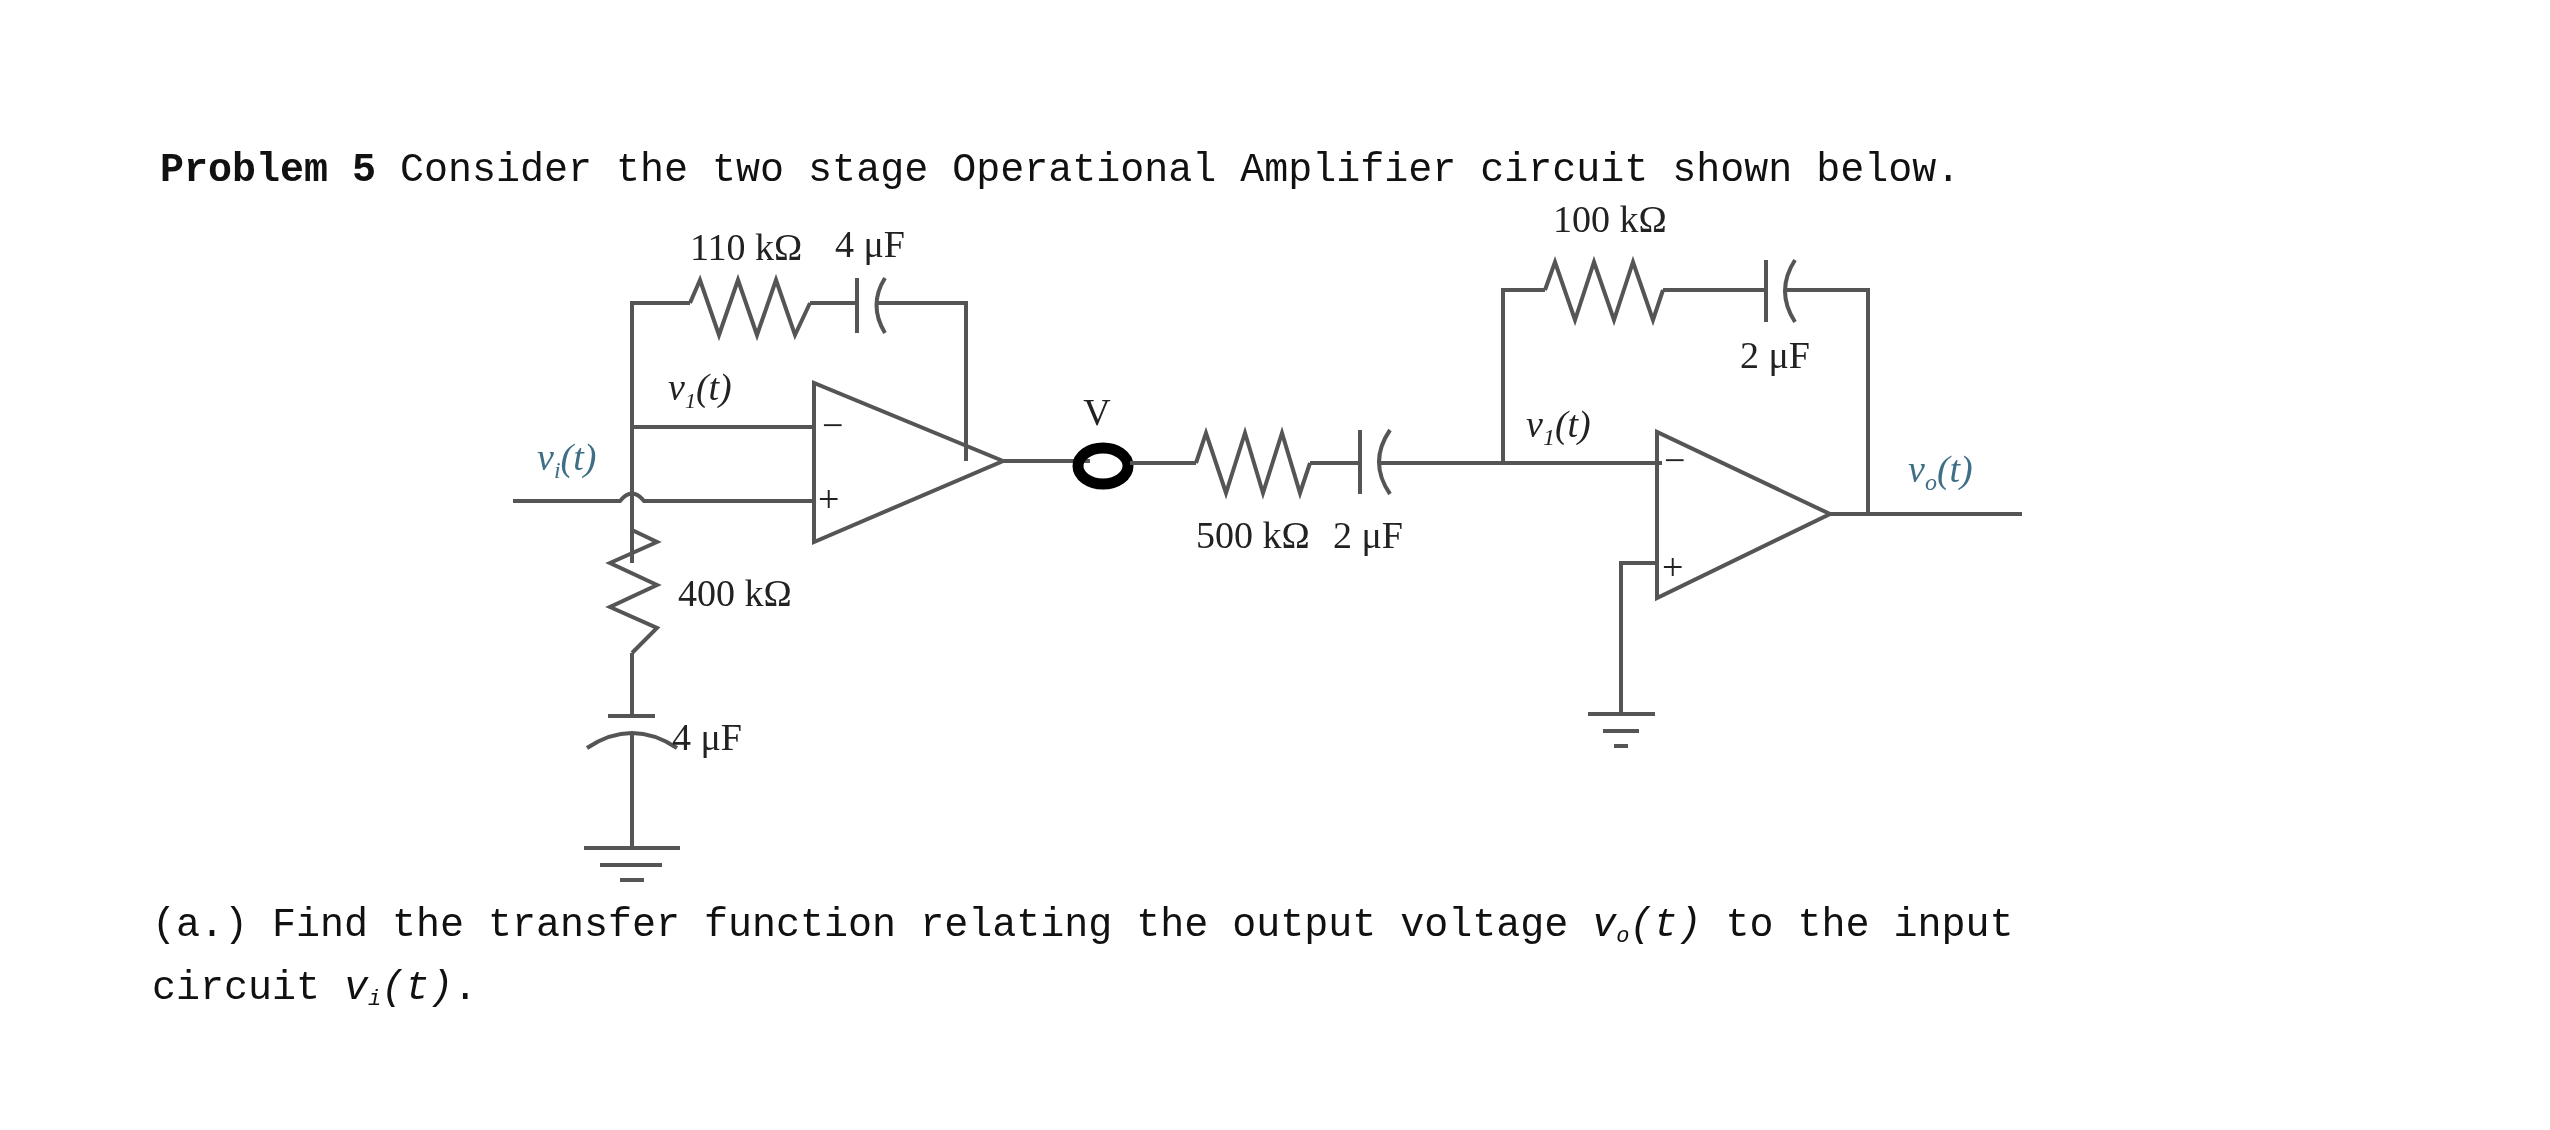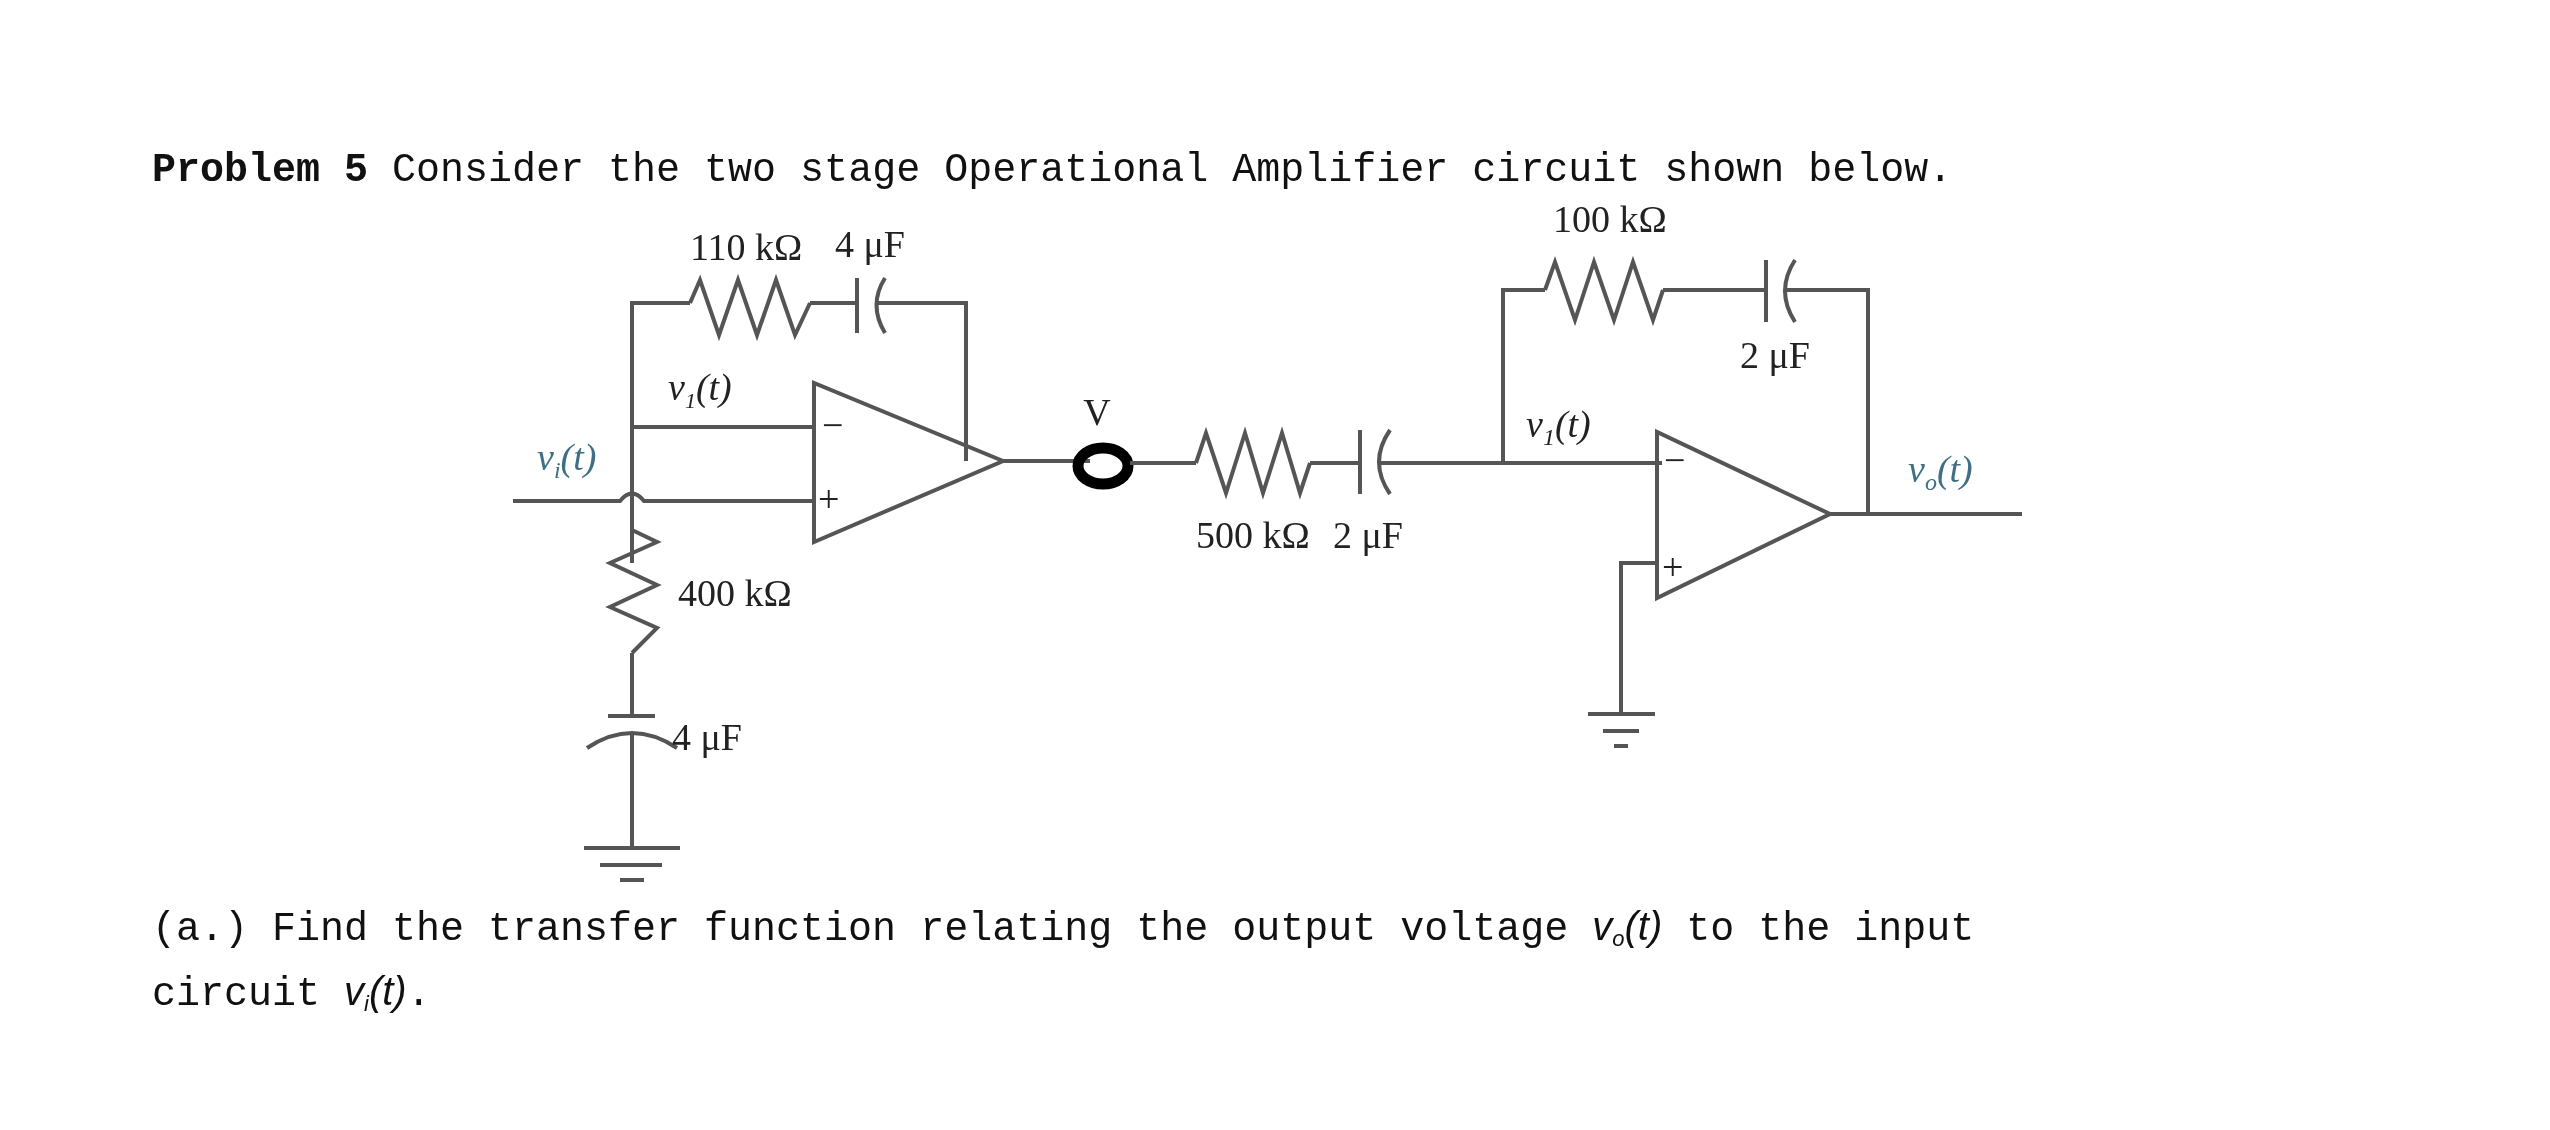--- a/index.html
+++ b/index.html
@@ -1,21 +1,21 @@
 <!DOCTYPE html>
 <html><head>
 <meta charset="utf-8">
 <style>
   html, body { margin:0; padding:0; background:#ffffff; }
   body { width:2550px; height:1130px; position:relative; overflow:hidden; }
   .mono { font-family:"Liberation Mono", "DejaVu Sans Mono", monospace; color:#111; }
-  #problem-heading { position:absolute; left:152px; top:148px; font-size:40px; white-space:pre; }
+  #problem-heading { position:absolute; left:160px; top:148px; font-size:40px; white-space:pre; }
   #problem-heading b { font-weight:bold; }
   #question { position:absolute; left:152px; top:900px; font-size:40px; line-height:52px; white-space:pre; }
-  .ital { font-family:Liberation Sans, sans-serif; font-style:italic; }
+  .ital { font-family:Liberation Mono, monospace; font-style:italic; }
   .sub { font-size:22px; vertical-align:-6px; }
   svg#circuit { position:absolute; left:0; top:0; }
   .wire { stroke:#555; stroke-width:4; fill:none; }
   .lbl { font-family:"Liberation Serif", "DejaVu Serif", serif; font-size:38px; fill:#222; }
   .vlbl { font-family:"Liberation Serif", "DejaVu Serif", serif; font-style:italic; font-size:38px; fill:#222; }
   .vlbl-blue { font-family:"Liberation Serif", "DejaVu Serif", serif; font-style:italic; font-size:38px; fill:#3f6f86; }
 </style>
 </head>
 <body>
 

